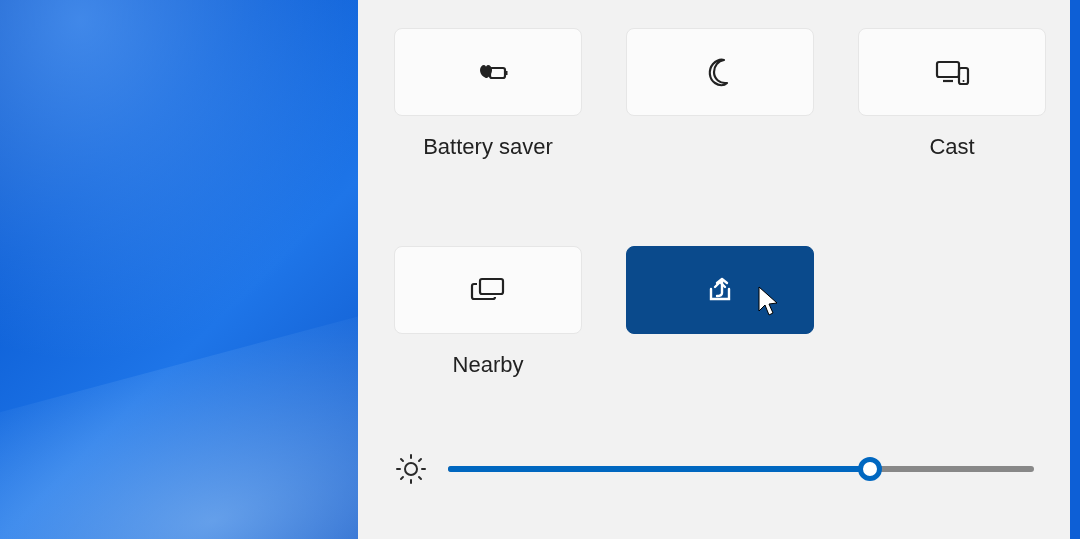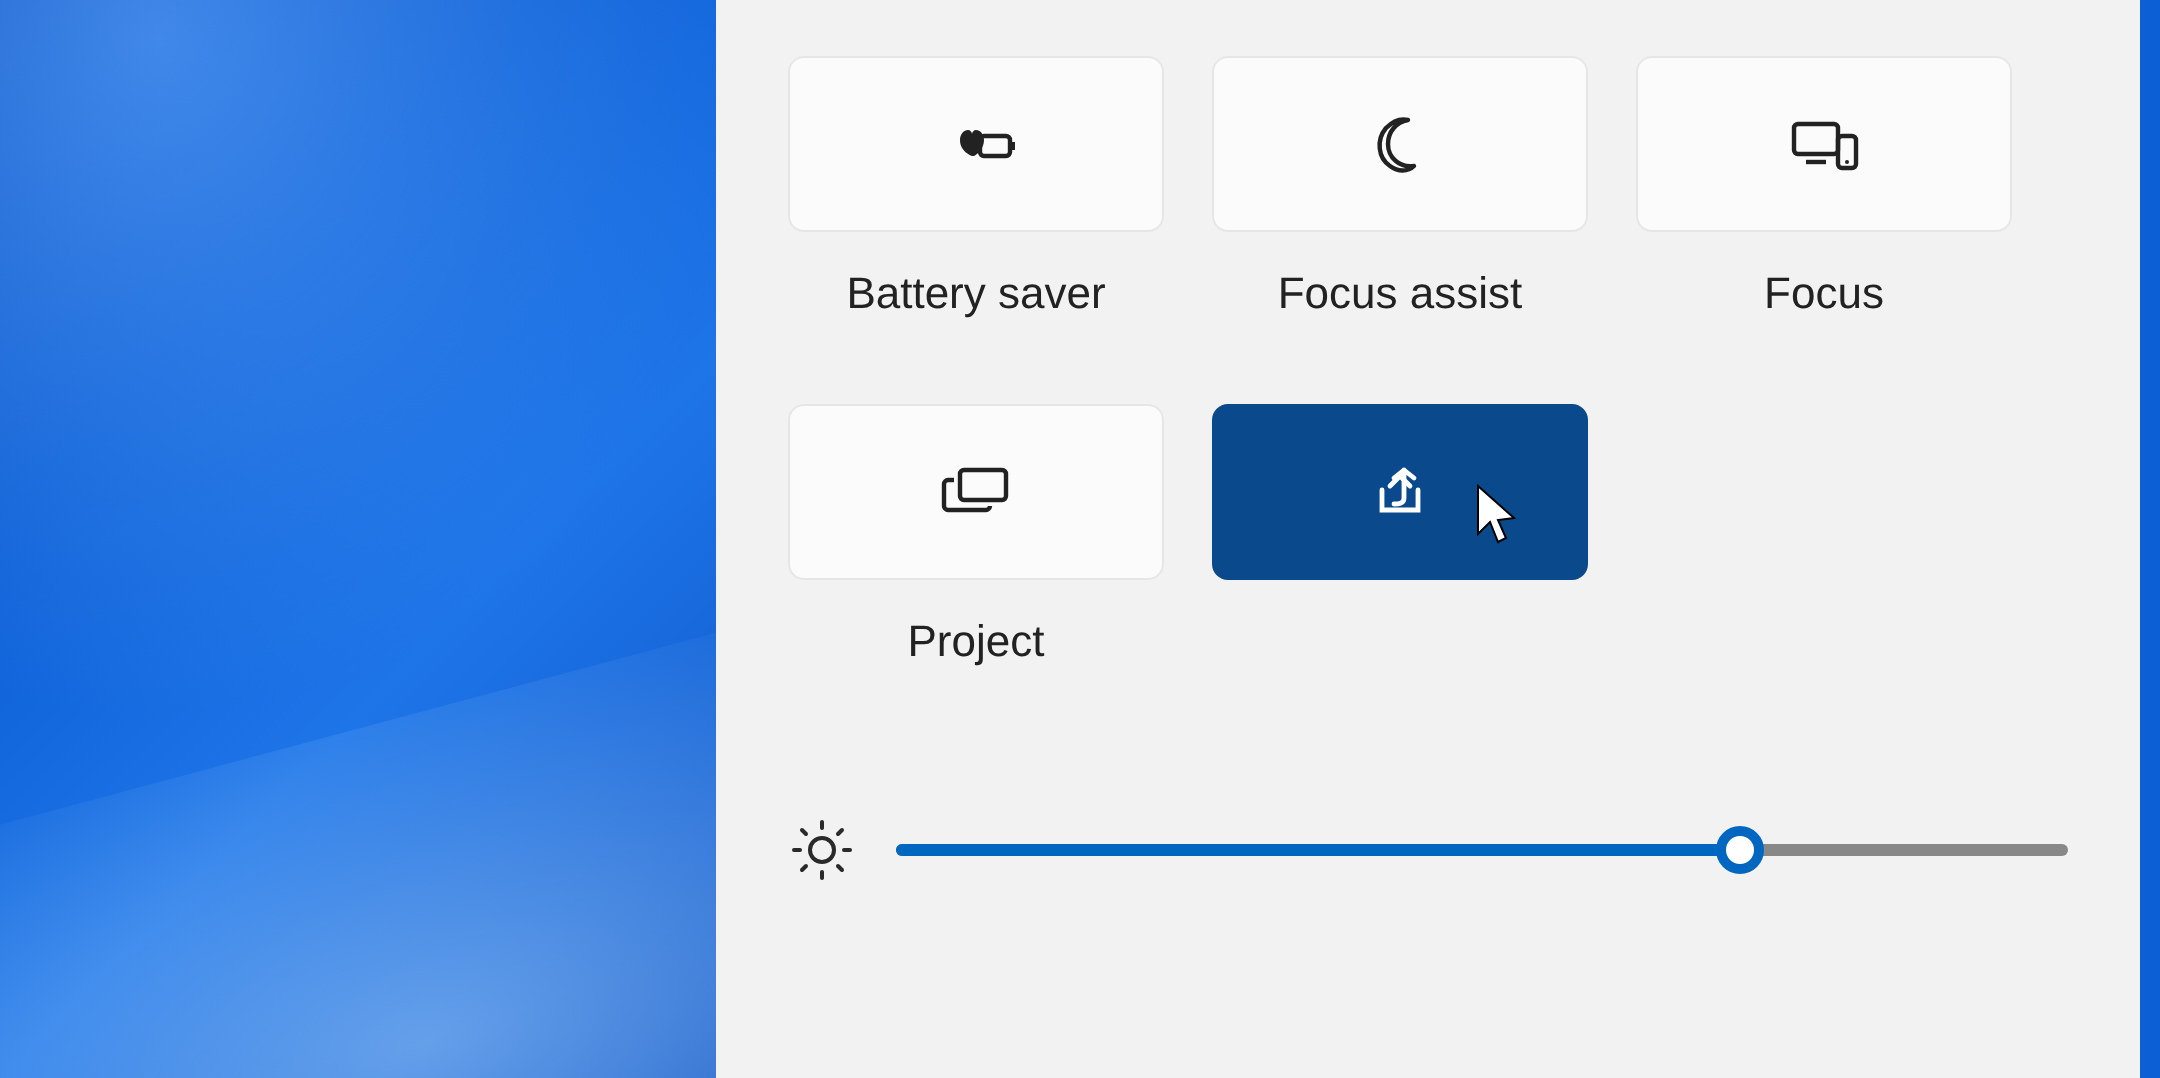--- a/index.html
+++ b/index.html
@@ -57,20 +57,21 @@
       top: 0;
       width: 10px;
       height: 539px;
       background: #0d5fd6;
     }
     .tile-grid {
       display: grid;
       grid-template-columns: repeat(3, 188px);
       column-gap: 24px;
       row-gap: 0;
+      gap: 44px;
     }
     .tile-group {
       display: flex;
       flex-direction: column;
       align-items: center;
       margin-bottom: 42px;
     }
     .tile {
       width: 188px;
       height: 88px;
@@ -168,48 +169,47 @@
     </div>
 
     <div class="tile-group">
       <div class="tile">
         <span class="icon">
           <svg width="32" height="32" viewBox="0 0 32 32">
             <path d="M 20 4 C 14 5 10 10 10 16 C 10 23 16 28 23 27 C 20 30 15 30 11 27 C 5 23 4 14 9 8 C 12 5 16 3 20 4 Z" fill="none" stroke="#222" stroke-width="2.2" stroke-linejoin="round"></path>
           </svg>
         </span>
       </div>
-      <div class="tile-label">Focus assist</div>
     </div>
 
 
     <div class="tile-group">
       <div class="tile">
         <span class="icon">
           <svg width="38" height="28" viewBox="0 0 38 28">
             <rect x="4" y="4" width="22" height="15" rx="2" fill="none" stroke="#222" stroke-width="2.2"></rect>
             <line x1="10" y1="23" x2="20" y2="23" stroke="#222" stroke-width="2.2"></line>
             <rect x="26" y="10" width="9" height="16" rx="2" fill="none" stroke="#222" stroke-width="2.2"></rect>
             <circle cx="30.5" cy="23" r="1" fill="#222"></circle>
           </svg>
         </span>
       </div>
-      <div class="tile-label">Focus</div>
+      <div class="tile-label">Cast</div>
     </div>
 
     <div class="tile-group">
       <div class="tile">
         <span class="icon">
           <svg width="38" height="28" viewBox="0 0 38 28">
             <rect x="11" y="3" width="23" height="15" rx="2" fill="none" stroke="#222" stroke-width="2.2"></rect>
             <path d="M 8 8 L 5 8 C 4 8 3 9 3 10 L 3 21 C 3 22 4 23 5 23 L 24 23 C 25 23 26 22 26 21" fill="none" stroke="#222" stroke-width="2.2"></path>
           </svg>
         </span>
       </div>
-      <div class="tile-label">Project</div>
+      <div class="tile-label">Nearby</div>
     </div>
 
     <div class="tile-group">
       <div class="tile active">
         <span class="icon">
           <svg width="30" height="30" viewBox="0 0 30 30">
             <path d="M 6 14 L 6 24 L 24 24 L 24 14" fill="none" stroke="#fff" stroke-width="2.4" stroke-linecap="round"></path>
             <path d="M 14 6 L 19 2 L 24 6 M 19 2 L 19 16 C 19 19 16 19 14 19" fill="none" stroke="#fff" stroke-width="2.4" stroke-linecap="round" stroke-linejoin="round" transform="translate(-2,2)"></path>
             <path d="M 10 12 L 15 7 L 20 12" fill="none" stroke="#fff" stroke-width="2.4" stroke-linecap="round" stroke-linejoin="round"></path>
             <path d="M 15 7 L 15 18" fill="none" stroke="#fff" stroke-width="0"></path>

